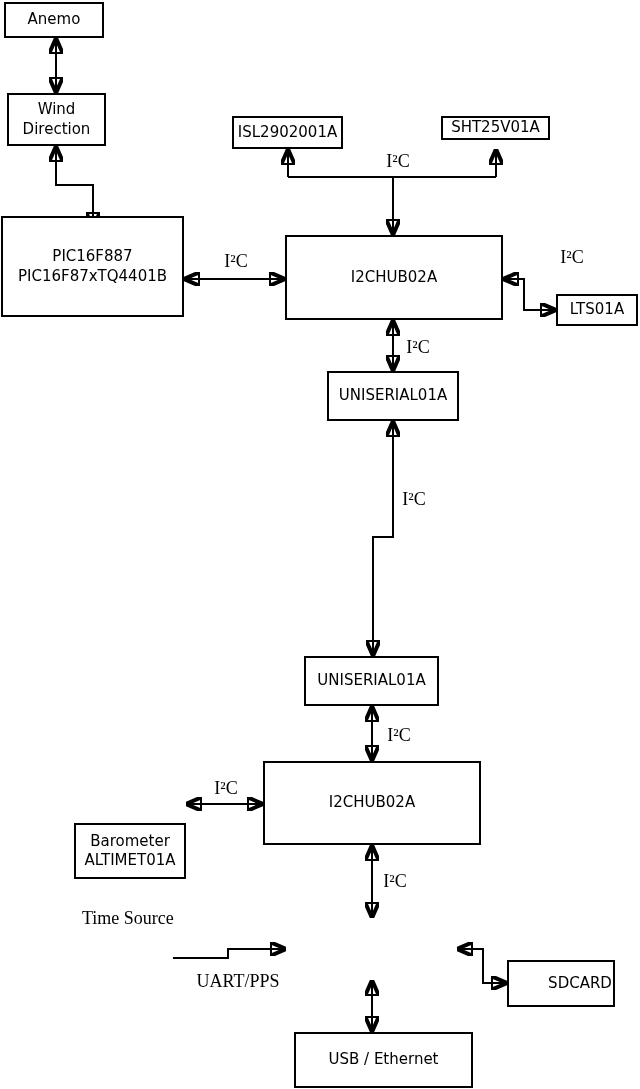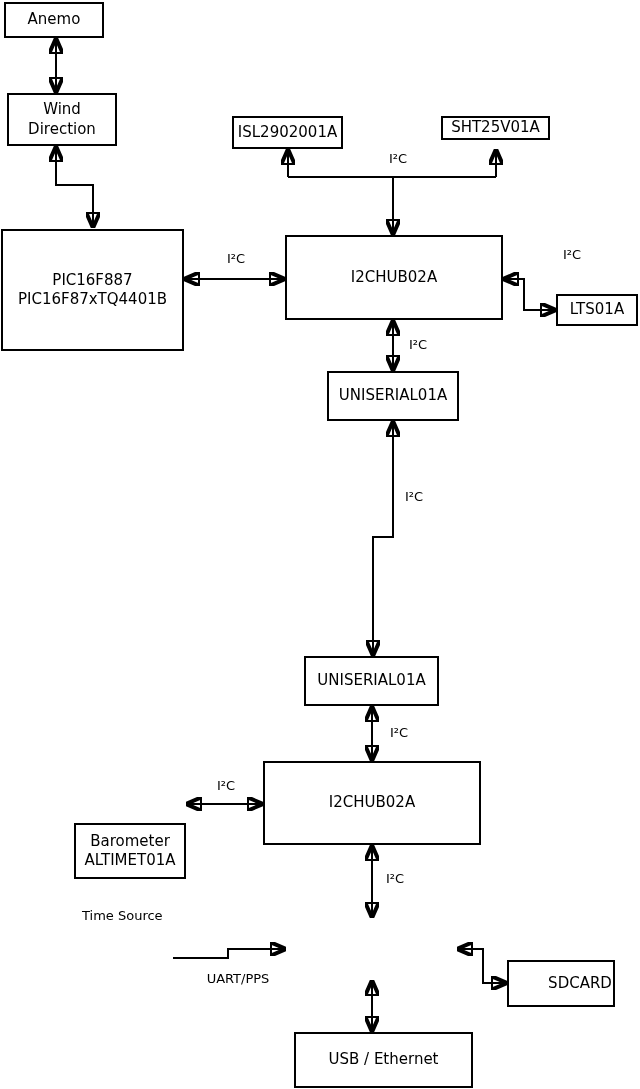--- a/index.html
+++ b/index.html
@@ -11,21 +11,21 @@
   svg.wires { position:absolute; left:0; top:0; width:640px; height:1089px; }
   svg.wires path { stroke:#000000; stroke-width:2; fill:none; }
   .node {
     position:absolute; box-sizing:border-box;
     border:2px solid #000000; background:#ffffff;
     display:flex; flex-direction:column; align-items:center; justify-content:center;
     font-size:15px; line-height:1.3; text-align:center; white-space:nowrap;
   }
   .node span { display:block; }
   .flabel {
-    position:absolute; font-size:13px; line-height:1.1; white-space:nowrap;
+    position:absolute; font-size:18px; line-height:1.1; white-space:nowrap;font-family:Liberation Serif, serif;
   }
   .flabel.center { transform:translateX(-50%); }
 </style>
 </head>
 <body>
 
 <div class="stage">
 
   <svg class="wires" viewBox="0 0 640 1089" xmlns="http://www.w3.org/2000/svg">
     <defs>
@@ -51,26 +51,26 @@
     <path d="M372 845 L372 918" marker-start="url(#arrow)" marker-end="url(#arrow)"></path>
     <path d="M173 958 L228 958 L228 949 L286 949" marker-end="url(#arrow)"></path>
     <path d="M457 949 L483 949 L483 983 L507 983" marker-start="url(#arrow)" marker-end="url(#arrow)"></path>
     <path d="M372 980 L372 1032" marker-start="url(#arrow)" marker-end="url(#arrow)"></path>
   </svg>
 
   <div class="node" style="left:4px; top:2px; width:100px; height:36px;">
     <span>Anemo</span>
   </div>
 
-  <div class="node" style="left:7px; top:93px; width:110px; height:53px;">
+  <div class="node" style="left:7px; top:93px; width:99px; height:53px;">
     <span>Wind</span>
     <span>Direction</span>
   </div>
 
-  <div class="node" style="left:1px; top:229px; width:183px; height:122px;">
+  <div class="node" style="left:1px; top:216px; width:183px; height:101px;">
     <span>PIC16F887</span>
     <span>PIC16F87xTQ4401B</span>
   </div>
 
   <div class="node" style="left:232px; top:116px; width:111px; height:33px;">
     <span>ISL2902001A</span>
   </div>
 
   <div class="node" style="left:441px; top:116px; width:109px; height:24px;">
     <span>SHT25V01A</span>

